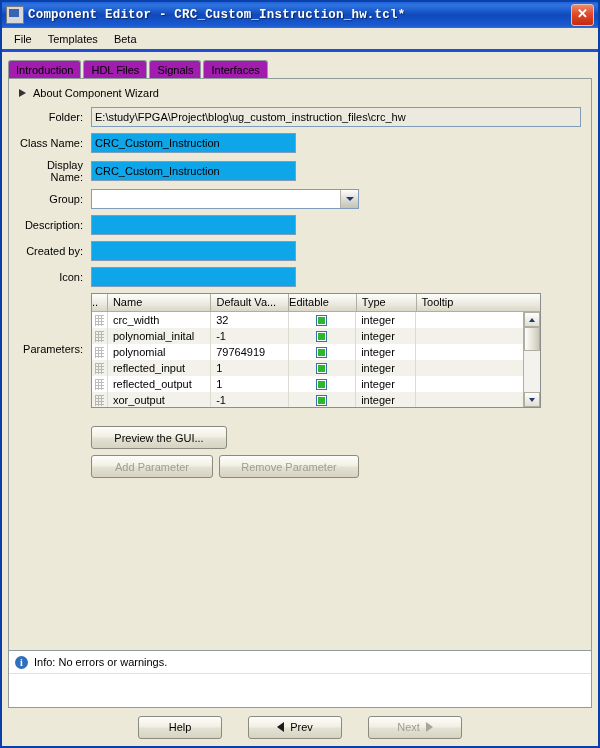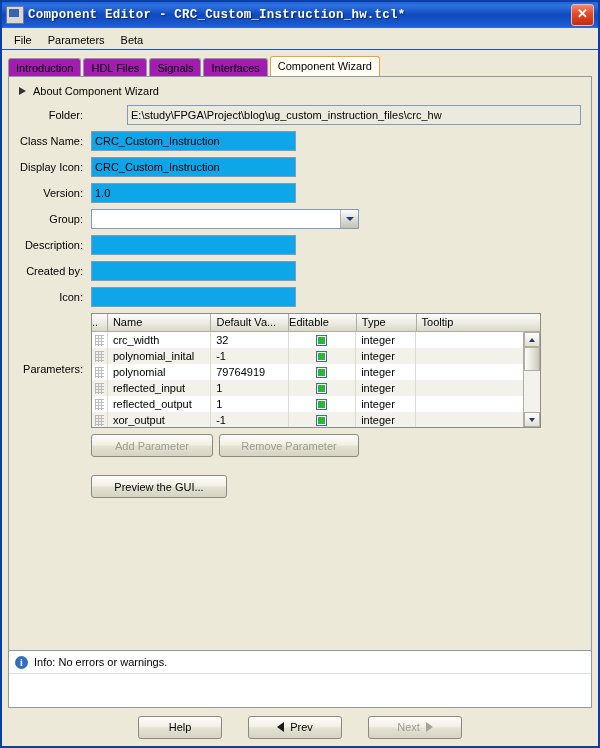--- a/index.html
+++ b/index.html
@@ -69,23 +69,23 @@
     font-weight: bold;
     line-height: 18px;
     text-align: center;
     margin-right: 2px;
     cursor: pointer;
   }
   
   .menubar {
     height: 21px;
     display: flex;
-    align-items: flex-end;
+    align-items: center;
     background: #ece9d8;
-    border-bottom: 1px solid #1d4ed8;
+    border-bottom: 3px solid #1d4ed8;
     padding-left: 4px;
     flex: none;
   }
   .menubar .mi {
     padding: 3px 8px;
     font-size: 11px;
     color: #000;
     cursor: default;
   }
   
@@ -160,21 +160,21 @@
     height: 20px;
     border: 1px solid #7f9db9;
     background: #0ea5e9;
     font-family: "Liberation Sans", sans-serif;
     font-size: 11px;
     padding: 0 3px;
     line-height: 18px;
     color: #000;
   }
   .inp.readonly { background: #eceade; }
-  .inp.folder { width: 510px; margin-left: 36px; }
+  .inp.folder { width: 510px; }
   .inp.medium { width: 205px; }
   .combo {
     box-sizing: border-box;
     width: 268px;
     height: 20px;
     border: 1px solid #7f9db9;
     background: #fff;
     display: flex;
     align-items: center;
     position: relative;
@@ -398,30 +398,29 @@
 
   <div class="titlebar">
     <div class="app-icon"></div>
     <div class="title">Component Editor - CRC_Custom_Instruction_hw.tcl*</div>
     <div class="spacer"></div>
     <div class="close-btn">✕</div>
   </div>
 
   <div class="menubar">
     <div class="mi">File</div>
-    <div class="mi">Parameters</div>
+    <div class="mi">Templates</div>
     <div class="mi">Beta</div>
   </div>
 
   <div class="tabstrip">
     <div class="tab">Introduction</div>
     <div class="tab">HDL Files</div>
     <div class="tab">Signals</div>
     <div class="tab">Interfaces</div>
-    <div class="tab active">Component Wizard</div>
   </div>
 
   <div class="panel">
 
     <div class="disclosure">
       <span class="tri"></span>
       <span>About Component Wizard</span>
     </div>
 
     <div class="form">
@@ -430,28 +429,24 @@
         <div class="lbl">Folder:</div>
         <input class="inp folder readonly" readonly="" value="E:\study\FPGA\Project\blog\ug_custom_instruction_files\crc_hw" style="">
       </div>
 
       <div class="row">
         <div class="lbl">Class Name:</div>
         <input class="inp medium" value="CRC_Custom_Instruction" style="">
       </div>
 
       <div class="row">
-        <div class="lbl">Display Icon:</div>
+        <div class="lbl">Display Name:</div>
         <input class="inp medium" value="CRC_Custom_Instruction" style="">
       </div>
 
-      <div class="row">
-        <div class="lbl">Version:</div>
-        <input class="inp medium" value="1.0" style="">
-      </div>
 
       <div class="row">
         <div class="lbl">Group:</div>
         <div class="combo">
           <span class="txt"></span>
           <span class="arrow">
               <i></i>
             </span>
         </div>
       </div>
@@ -573,27 +568,27 @@
                 <div class="sb-thumb"></div>
               </div>
               <div class="sb-btn down">
                   <i></i>
                 </div>
             </div>
           </div>
         </div>
       </div>
 
+      <div class="btn-row preview-row">
+        <div class="btn" style="width:114px;">Preview the GUI...</div>
+      </div>
+
       <div class="btn-row">
         <div class="btn disabled" style="width:100px;">Add Parameter</div>
         <div class="btn disabled" style="width:118px;">Remove Parameter</div>
-      </div>
-
-      <div class="btn-row preview-row">
-        <div class="btn" style="width:114px;">Preview the GUI...</div>
       </div>
 
     </div>
   </div>
 
   <div class="infobar">
     <div class="info-line">
       <span class="info-icon">i</span>
       <span>Info: No errors or warnings.</span>
     </div>

